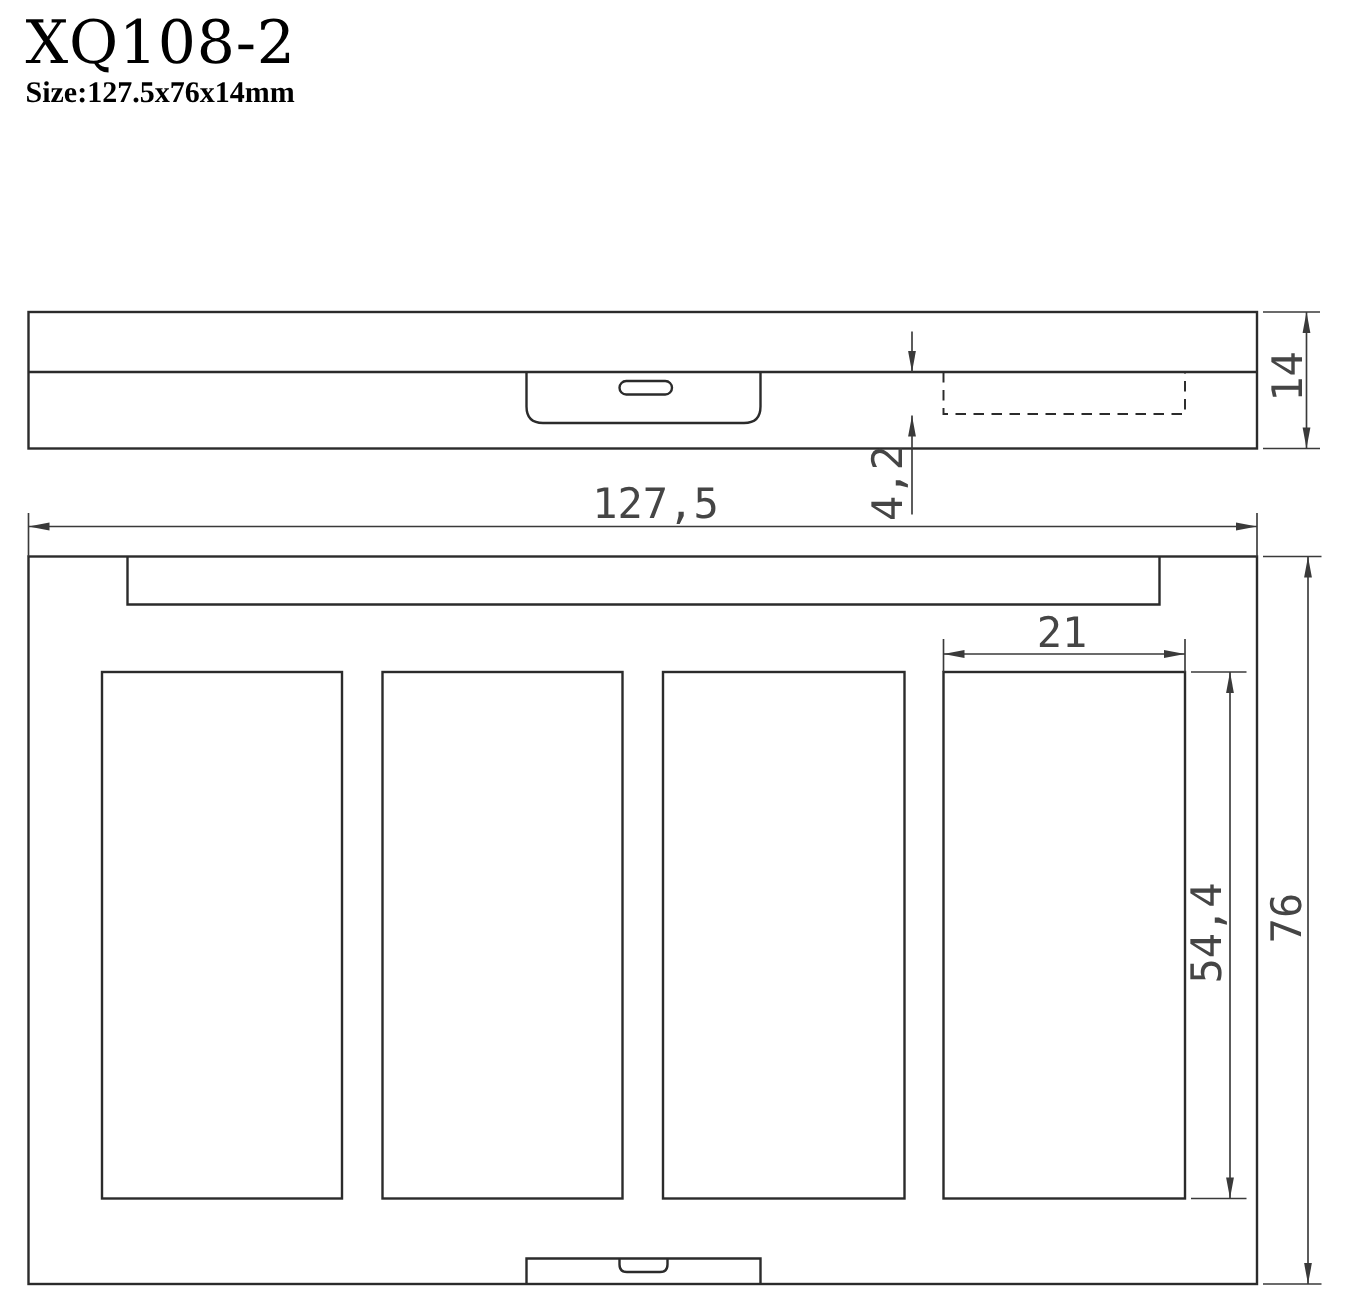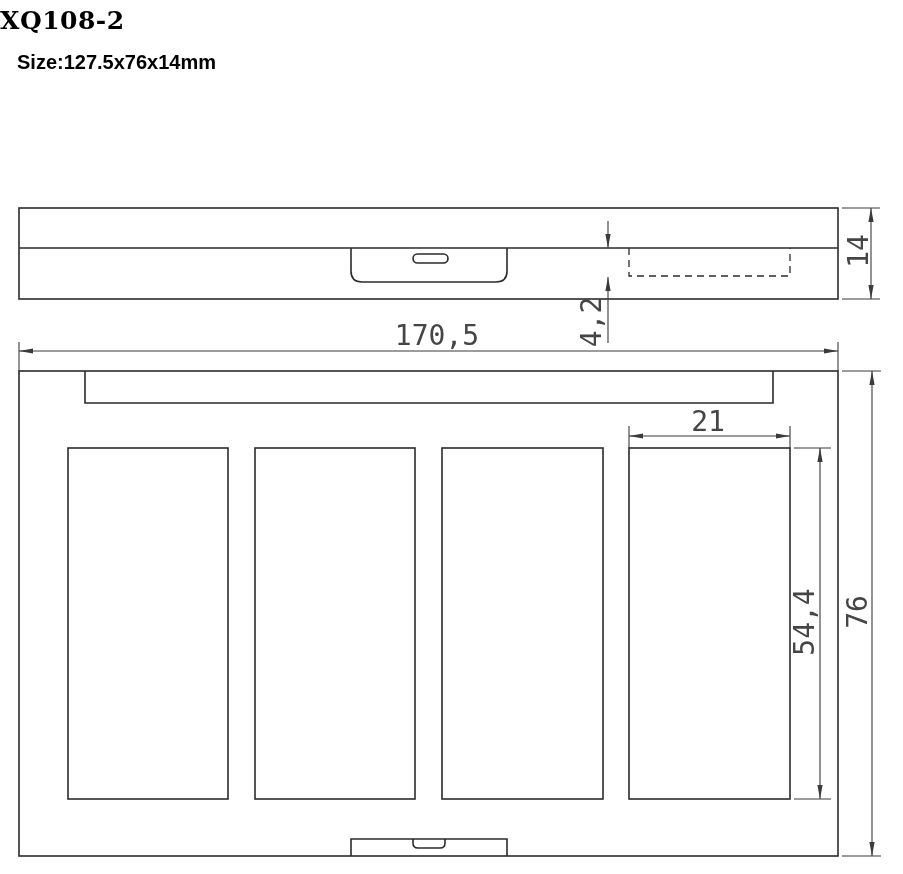--- a/index.html
+++ b/index.html
@@ -4,28 +4,28 @@
 <style>
   html,body{margin:0;padding:0;background:#ffffff;}
   .canvas{
     position:relative;
     width:903px;height:874px;
     background:#ffffff;
     overflow:hidden;
     font-family:"DejaVu Sans", sans-serif;
   }
   .title{
-    position:absolute;left:0;top:6px;
+    position:absolute;left:17px;top:6px;
     font-family:"DejaVu Serif", serif;
-    font-weight:700;font-size:25px;color:#000;
+    font-weight:400;font-size:40px;color:#000;
     letter-spacing:.5px;white-space:nowrap;
   }
   .subtitle{
     position:absolute;left:17px;top:51px;
-    font-family:Liberation Sans, sans-serif;
+    font-family:Liberation Serif, serif;
     font-weight:700;font-size:20px;color:#000;
     letter-spacing:0;white-space:nowrap;text-align:center;
   }
   .dim{
     position:absolute;
     font-family:"DejaVu Sans Mono", monospace;
     font-size:28px;line-height:1;color:#454545;
     transform:translate(-50%,-50%);
     white-space:nowrap;
   }
@@ -104,20 +104,20 @@
       <polygon points="872,856 869.4,842 874.6,842"></polygon>
 
       <polygon points="871,208 868.4,222 873.6,222"></polygon>
       <polygon points="871,299 868.4,285 873.6,285"></polygon>
 
       <polygon points="608,248 605.4,234 610.6,234"></polygon>
       <polygon points="608,277 605.4,291 610.6,291"></polygon>
     </g>
   </svg>
 
-  <span class="dim" style="left:437px;top:336px">170,5</span>
+  <span class="dim" style="left:437px;top:336px">127,5</span>
   <span class="dim" style="left:708px;top:422px">21</span>
   <span class="dim vert" style="left:805px;top:622px">54,4</span>
   <span class="dim vert" style="left:858px;top:612px">76</span>
   <span class="dim vert" style="left:859px;top:251px">14</span>
   <span class="dim vert" style="left:592px;top:322px">4,2</span>
 
 </div>
 
 </body></html>

